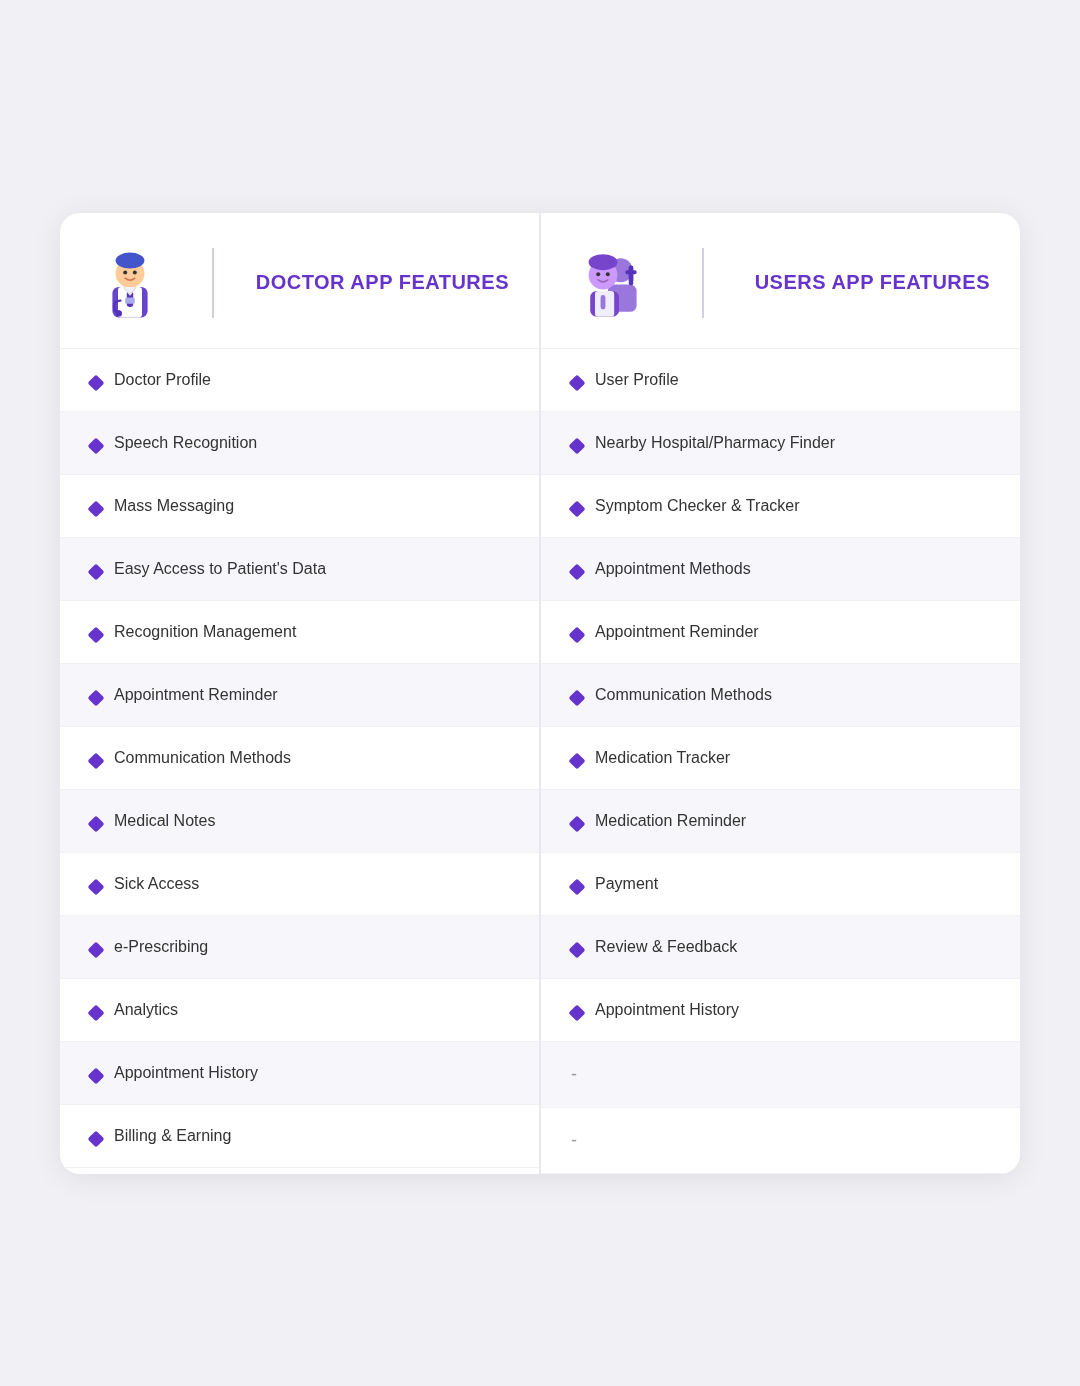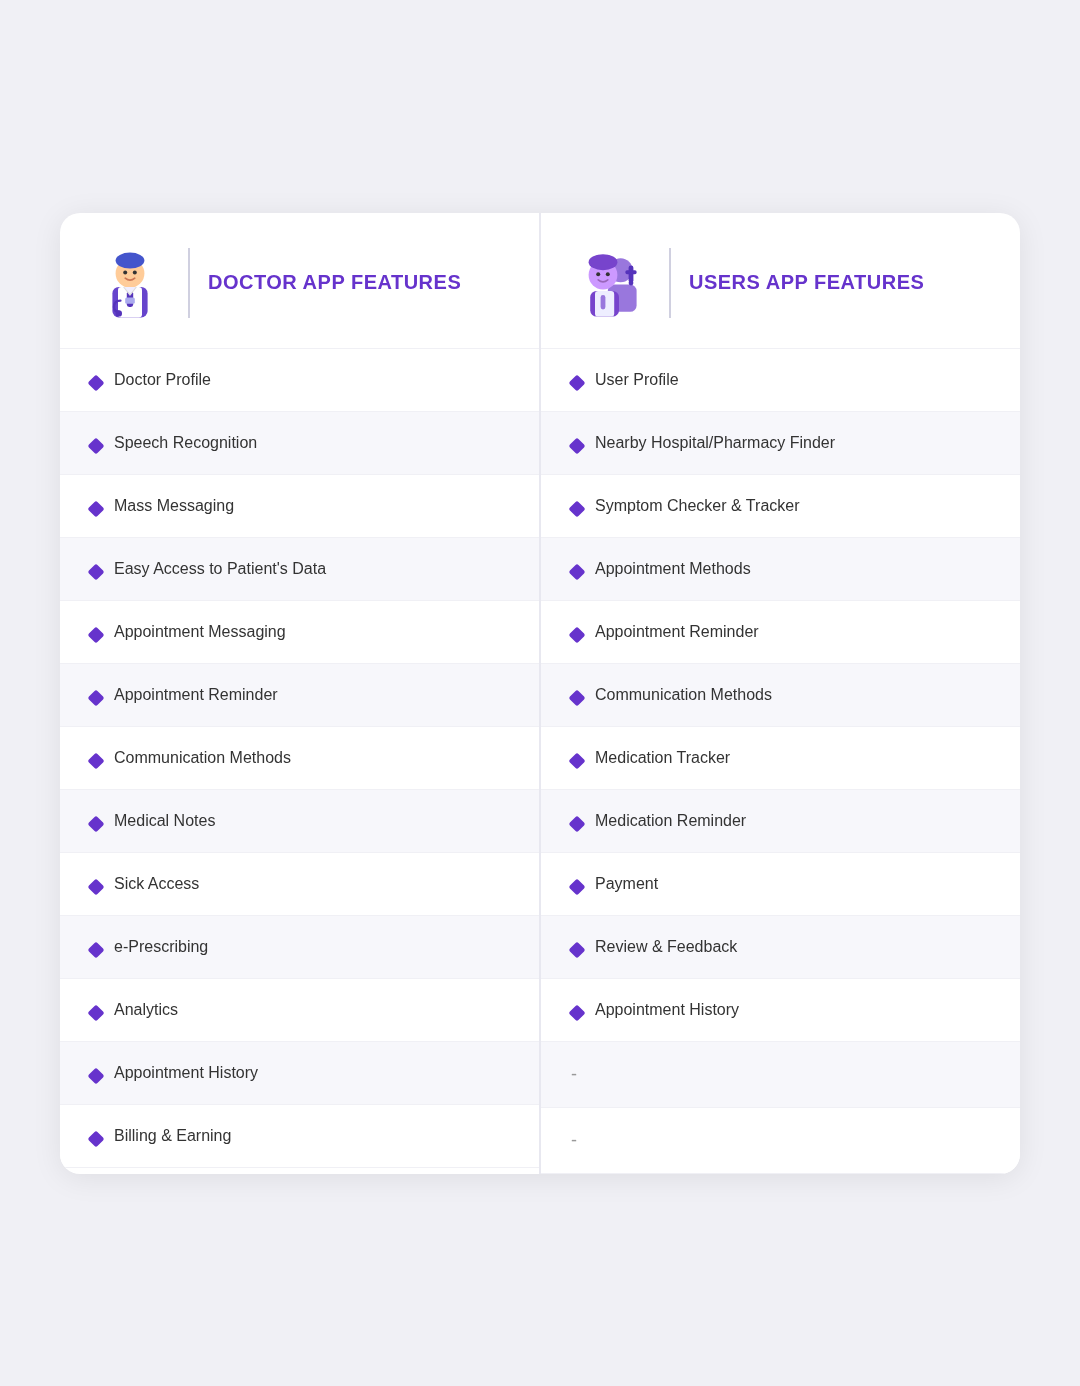--- a/index.html
+++ b/index.html
@@ -29,20 +29,21 @@
     }
     .column-left {
       border-right: 2px solid #e8e8f0;
     }
     .column-header {
       display: flex;
       align-items: center;
       padding: 30px 30px 25px 30px;
       gap: 18px;
       border-bottom: 1px solid #f0f0f5;
+      justify-content: space-between;
     }
     .header-icon {
       width: 80px;
       height: 80px;
       flex-shrink: 0;
     }
     .header-divider {
       width: 2px;
       height: 70px;
       background: #d0d0e0;
@@ -136,21 +137,21 @@
           <li class="feature-item">
             <span class="diamond-icon"></span>
             <span>Mass Messaging</span>
           </li>
           <li class="feature-item">
             <span class="diamond-icon"></span>
             <span>Easy Access to Patient's Data</span>
           </li>
           <li class="feature-item">
             <span class="diamond-icon"></span>
-            <span>Appointment Messaging</span>
+            <span>Recognition Management</span>
           </li>
           <li class="feature-item">
             <span class="diamond-icon"></span>
             <span>Appointment Reminder</span>
           </li>
           <li class="feature-item">
             <span class="diamond-icon"></span>
             <span>Communication Methods</span>
           </li>
           <li class="feature-item">

